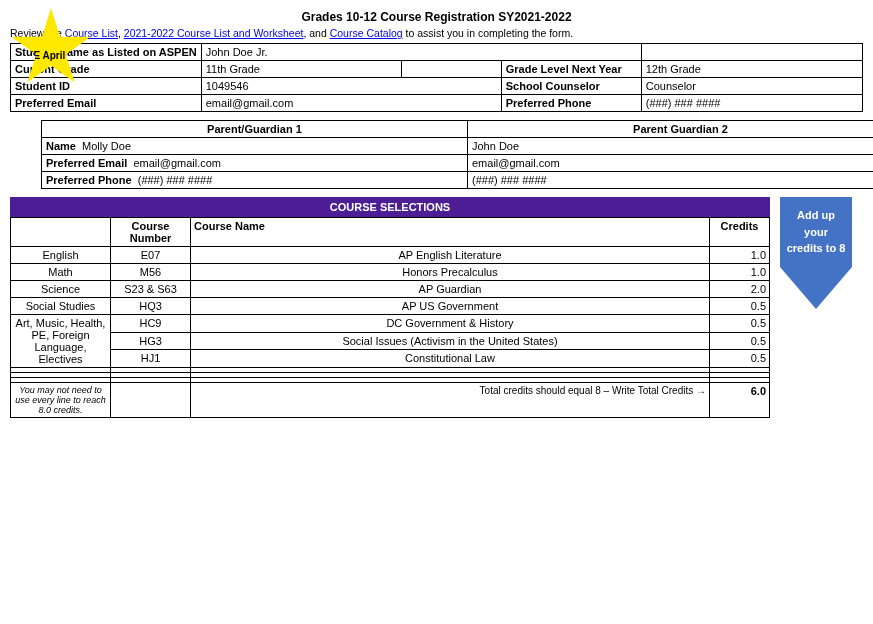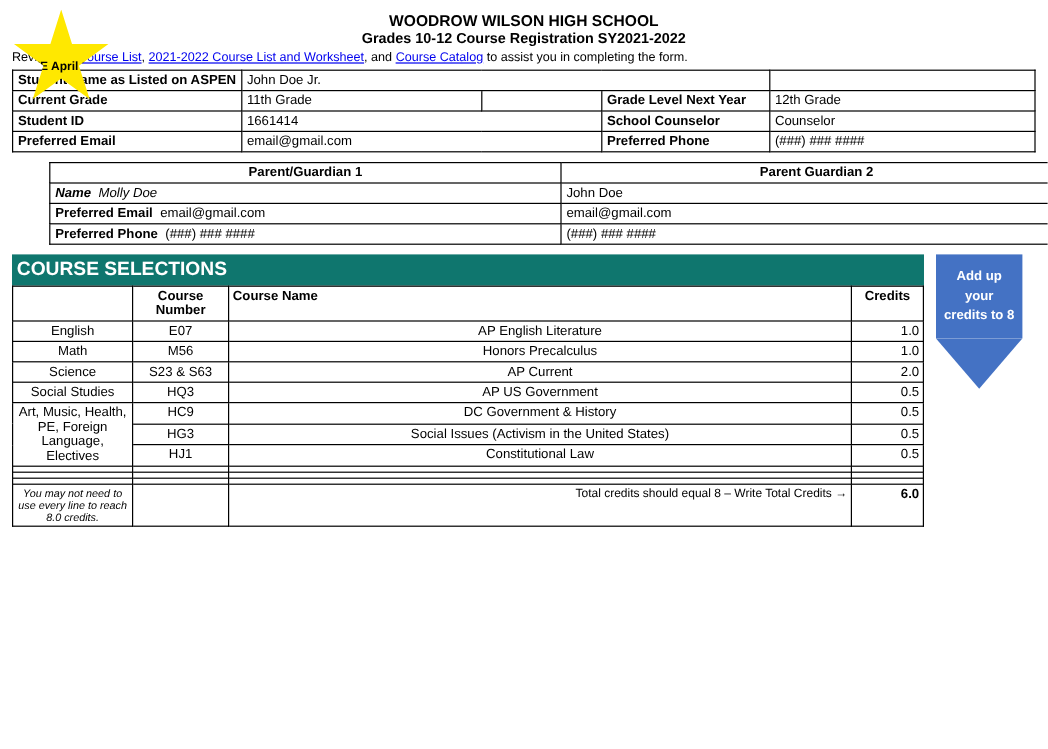--- a/index.html
+++ b/index.html
@@ -49,21 +49,20 @@
   </style>
 </head>
 <body>
 
 <div style="position:relative;">
   <div style="position:absolute; left:0; top:0; z-index:10; width:82px; height:82px; background:#FFE800; clip-path: polygon(50% 0%, 61% 35%, 98% 35%, 68% 57%, 79% 91%, 50% 70%, 21% 91%, 32% 57%, 2% 35%, 39% 35%); display:flex; align-items:center; justify-content:center;">
     <div style="font-weight:bold; font-size:10px; text-align:center; color:#000; margin-top:12px; line-height:1.3;">DUE April 9th</div>
   </div>
 
   <div style="text-align:center; margin-left:0; padding-top:2px;">
-    <div style="font-size:13px; font-weight:bold;">WOODROW WILSON HIGH SCHOOL</div>
     <div style="font-size:12px; font-weight:bold;">Grades 10-12 Course Registration SY2021-2022</div>
   </div>
 
   <div style="font-size:10.5px; margin-top:3px; margin-bottom:4px;">
     <span>Review the </span><a href="#">Course List</a>, <a href="#">2021-2022 Course List and Worksheet</a>, and <a href="#">Course Catalog</a><span> to assist you in completing the form.</span>
   </div>
 
   <div style="position:relative;">
     <table class="info-table">
       <tbody>
@@ -74,21 +73,21 @@
       </tr>
       <tr>
         <td class="label-cell">Current Grade</td>
         <td style="width:200px;">11th Grade</td>
         <td style="width:100px;"></td>
         <td class="label-cell" style="width:140px;">Grade Level Next Year</td>
         <td>12th Grade</td>
       </tr>
       <tr>
         <td class="label-cell">Student ID</td>
-        <td colspan="2">1661414</td>
+        <td colspan="2">1049546</td>
         <td class="label-cell">School Counselor</td>
         <td>Counselor</td>
       </tr>
       <tr>
         <td class="label-cell">Preferred Email</td>
         <td colspan="2">email@gmail.com</td>
         <td class="label-cell">Preferred Phone</td>
         <td>(###) ### ####</td>
       </tr>
     </tbody>
@@ -96,21 +95,21 @@
   </div>
 
   <div style="margin-top:8px; margin-bottom:8px;">
     <table style="width:100%; border-collapse:collapse;margin-left:31px;">
       <tbody>
           <tr>
         <td style="font-weight:bold; text-align:center; border:1px solid #000; padding:2px; width:50%;">Parent/Guardian 1</td>
         <td style="font-weight:bold; text-align:center; border:1px solid #000; padding:2px; width:50%;">Parent Guardian 2</td>
       </tr>
       <tr>
-        <td style="border:1px solid #000; padding:2px 4px; width:50%;font-style:italic;">
+        <td style="border:1px solid #000; padding:2px 4px; width:50%;">
           <span style="font-weight:bold;">Name</span>&nbsp;&nbsp;<span>Molly Doe</span>
         </td>
         <td style="border:1px solid #000; padding:2px 4px;">
           <span>John Doe</span>
         </td>
       </tr>
       <tr>
         <td style="border:1px solid #000; padding:2px 4px;">
           <span style="font-weight:bold;">Preferred Email</span>&nbsp;&nbsp;<span>email@gmail.com</span>
         </td>
@@ -124,21 +123,21 @@
         </td>
         <td style="border:1px solid #000; padding:2px 4px;">
           <span>(###) ### ####</span>
         </td>
       </tr>
     </tbody>
       </table>
   </div>
 
   <div style="position:relative; width:760px;">
-    <div style="background:#0f766e; color:#fff; font-weight:bold; font-size:16px; padding:4px;">COURSE SELECTIONS</div>
+    <div style="background:#4c1d95; color:#fff; text-align:center; font-weight:bold; font-size:11px; padding:4px;">COURSE SELECTIONS</div>
     <table class="course-table">
       <thead>
         <tr>
           <th style="width:100px;"></th>
           <th style="width:80px; text-align:center;">Course Number</th>
           <th>Course Name</th>
           <th class="credits-header" style="width:60px; text-align:center;">Credits</th>
         </tr>
       </thead>
       <tbody id="course-tbody">
@@ -150,21 +149,21 @@
           </tr>
           <tr>
             <td style="border: 1px solid rgb(0, 0, 0); padding: 2px 3px; vertical-align: top;">Math</td>
             <td style="border: 1px solid rgb(0, 0, 0); padding: 2px 3px; text-align: center;">M56</td>
             <td style="border: 1px solid rgb(0, 0, 0); padding: 2px 3px;">Honors Precalculus</td>
             <td style="border: 1px solid rgb(0, 0, 0); padding: 2px 3px; text-align: right;">1.0</td>
           </tr>
           <tr>
             <td style="border: 1px solid rgb(0, 0, 0); padding: 2px 3px; vertical-align: top;">Science</td>
             <td style="border: 1px solid rgb(0, 0, 0); padding: 2px 3px; text-align: center;">S23 &amp; S63</td>
-            <td style="border: 1px solid rgb(0, 0, 0); padding: 2px 3px;">AP Current</td>
+            <td style="border: 1px solid rgb(0, 0, 0); padding: 2px 3px;">AP Guardian</td>
             <td style="border: 1px solid rgb(0, 0, 0); padding: 2px 3px; text-align: right;">2.0</td>
           </tr>
           <tr>
             <td style="border: 1px solid rgb(0, 0, 0); padding: 2px 3px; vertical-align: top;">Social Studies</td>
             <td style="border: 1px solid rgb(0, 0, 0); padding: 2px 3px; text-align: center;">HQ3</td>
             <td style="border: 1px solid rgb(0, 0, 0); padding: 2px 3px;">AP US Government</td>
             <td style="border: 1px solid rgb(0, 0, 0); padding: 2px 3px; text-align: right;">0.5</td>
           </tr>
           <tr>
             <td rowspan="3" style="border: 1px solid rgb(0, 0, 0); padding: 2px 3px; vertical-align: top;">Art, Music, Health, PE, Foreign Language, Electives</td>

